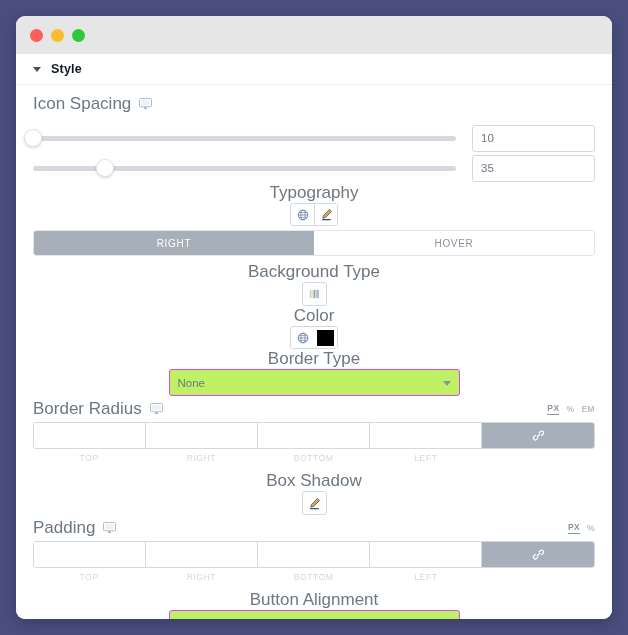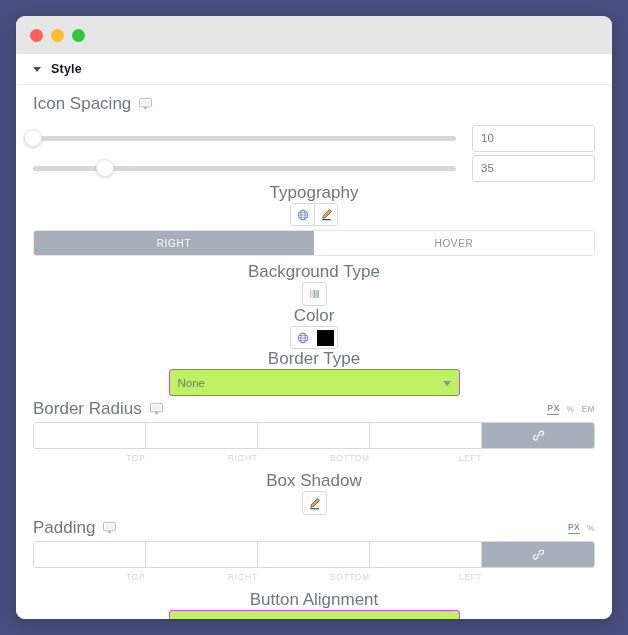--- a/index.html
+++ b/index.html
@@ -283,21 +283,21 @@
     justify-content: center;
     border-left: 1px solid #d5d8dd;
     cursor: pointer;
   }
   .dim-labels {
     display: flex;
     margin-top: 4px;
   }
   .dim-labels span {
     flex: 1;
-    text-align: right;
+    text-align: center;
     font-size: 8.5px;
     color: #d3d7dc;
     letter-spacing: .6px;
   }
   .dim-labels .spacer { flex: 0 0 113px; }
 
   .divider-space { height: 8px; }
 </style>
 </head>
 <body style="background: rgb(73, 78, 126);">

